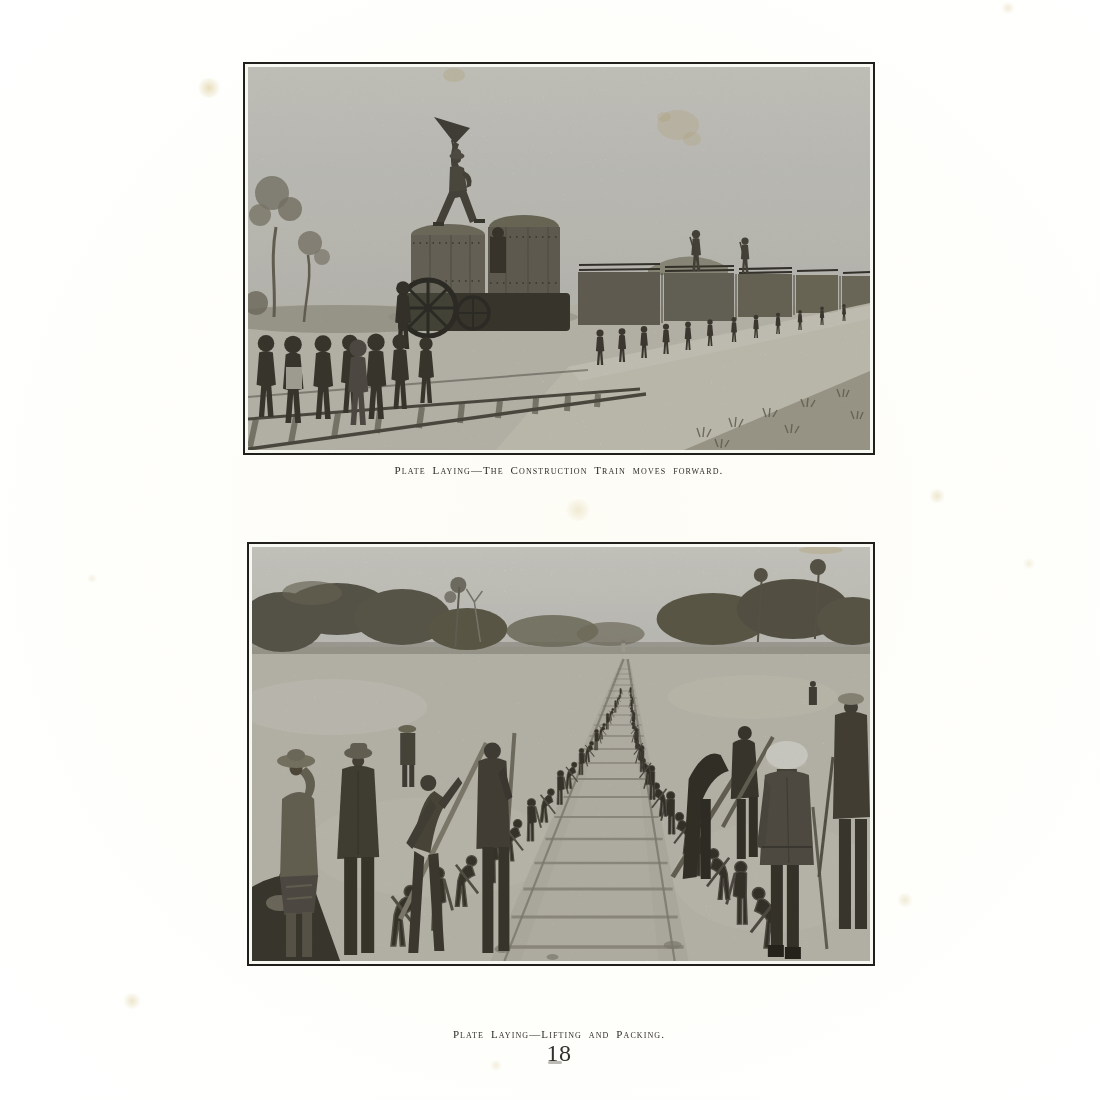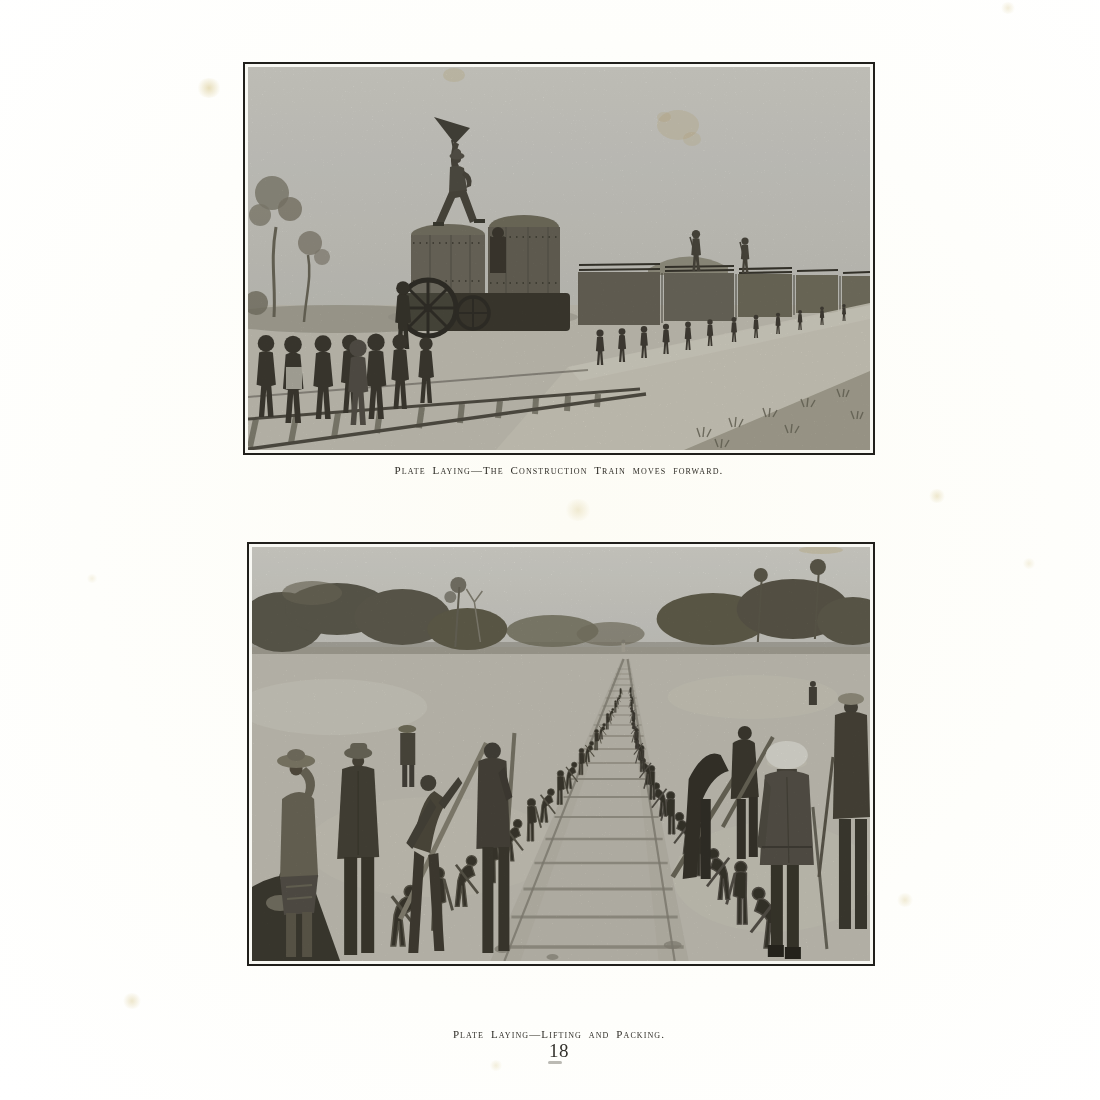--- a/index.html
+++ b/index.html
@@ -29,21 +29,21 @@
     font-variant:small-caps;
     font-size:11px;
     letter-spacing:1.1px;
     word-spacing:3px;
     color:#2f2d27;
   }
   #caption-top{top:464px;}
   #caption-bottom{top:1028px;}
   .page-number{
     position:absolute;left:243px;top:1040px;width:632px;
-    text-align:center;font-size:19px;color:#33312c;letter-spacing:.5px;
+    text-align:center;font-size:24px;color:#33312c;letter-spacing:.5px;
   }
   .spot{
     position:absolute;border-radius:50%;pointer-events:none;
     background:radial-gradient(circle, rgba(213,196,134,.55) 0%, rgba(213,196,134,0) 70%);
   }
   .spot.s1{left:196px;top:78px;width:26px;height:20px;}
   .spot.s2{left:1000px;top:2px;width:16px;height:12px;opacity:.55;}
   .spot.s3{left:928px;top:489px;width:18px;height:14px;opacity:.7;}
   .spot.s4{left:564px;top:499px;width:28px;height:22px;opacity:.6;}
   .spot.s5{left:122px;top:993px;width:20px;height:16px;opacity:.75;}

